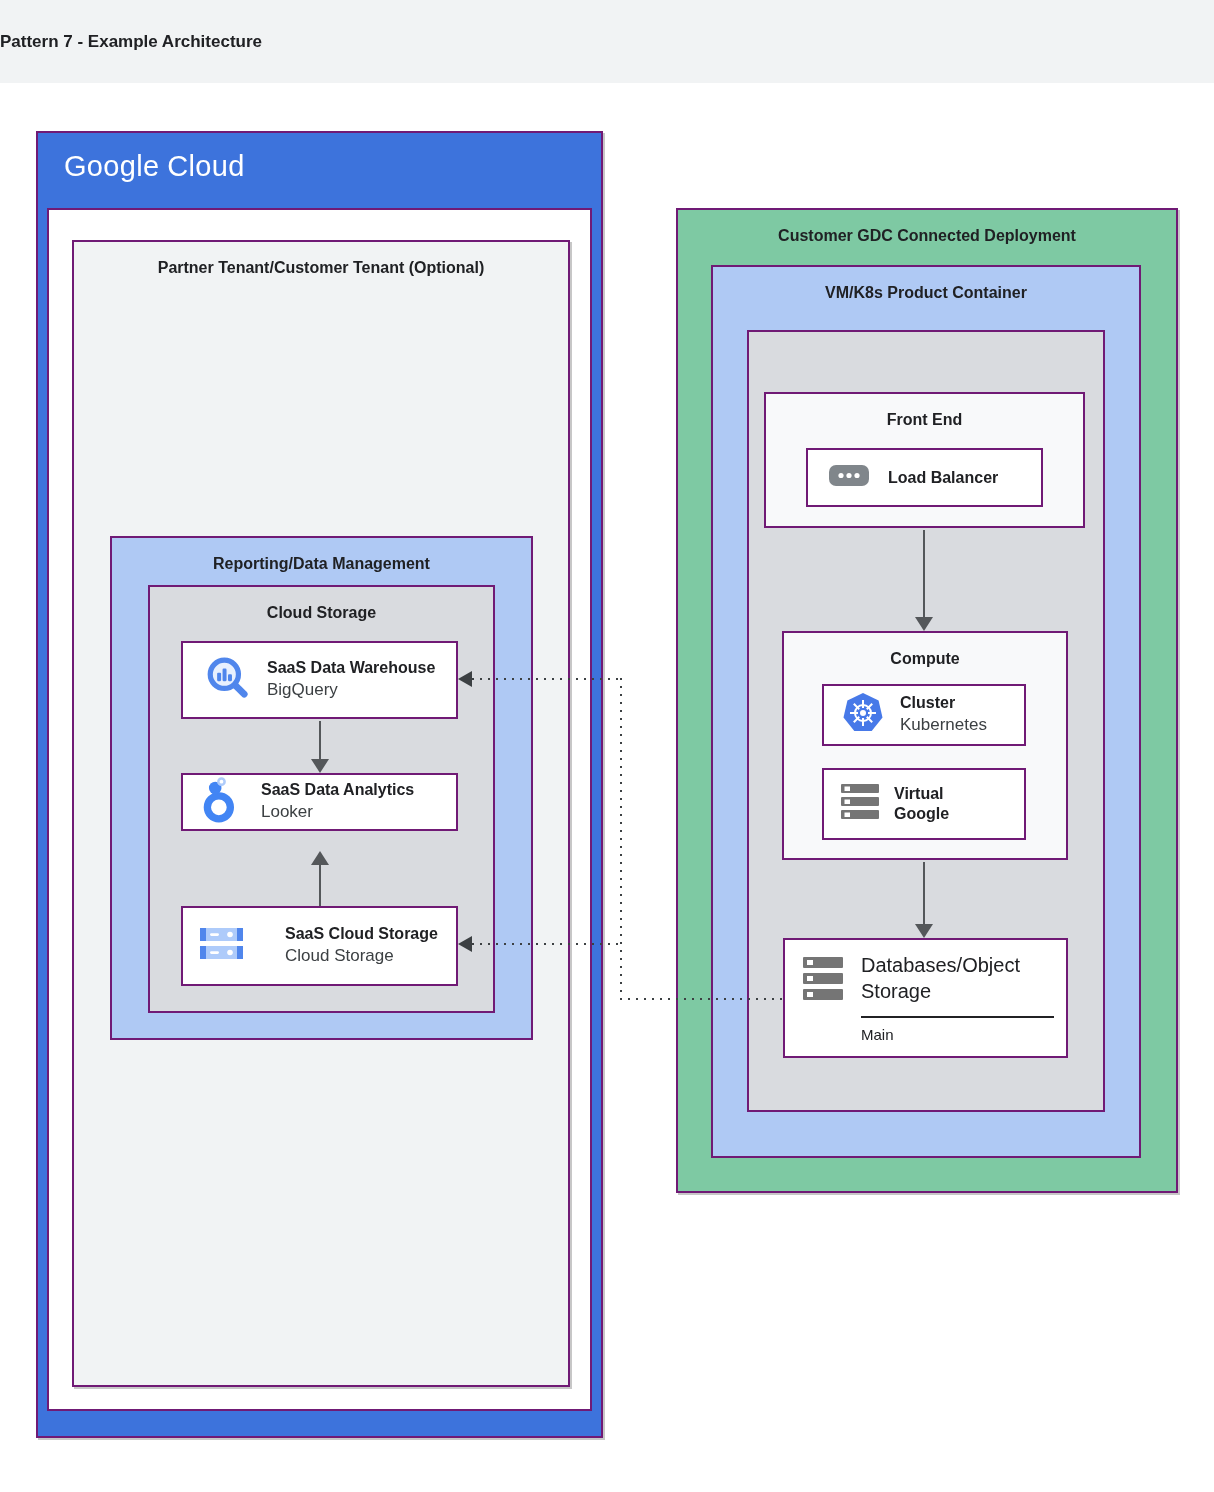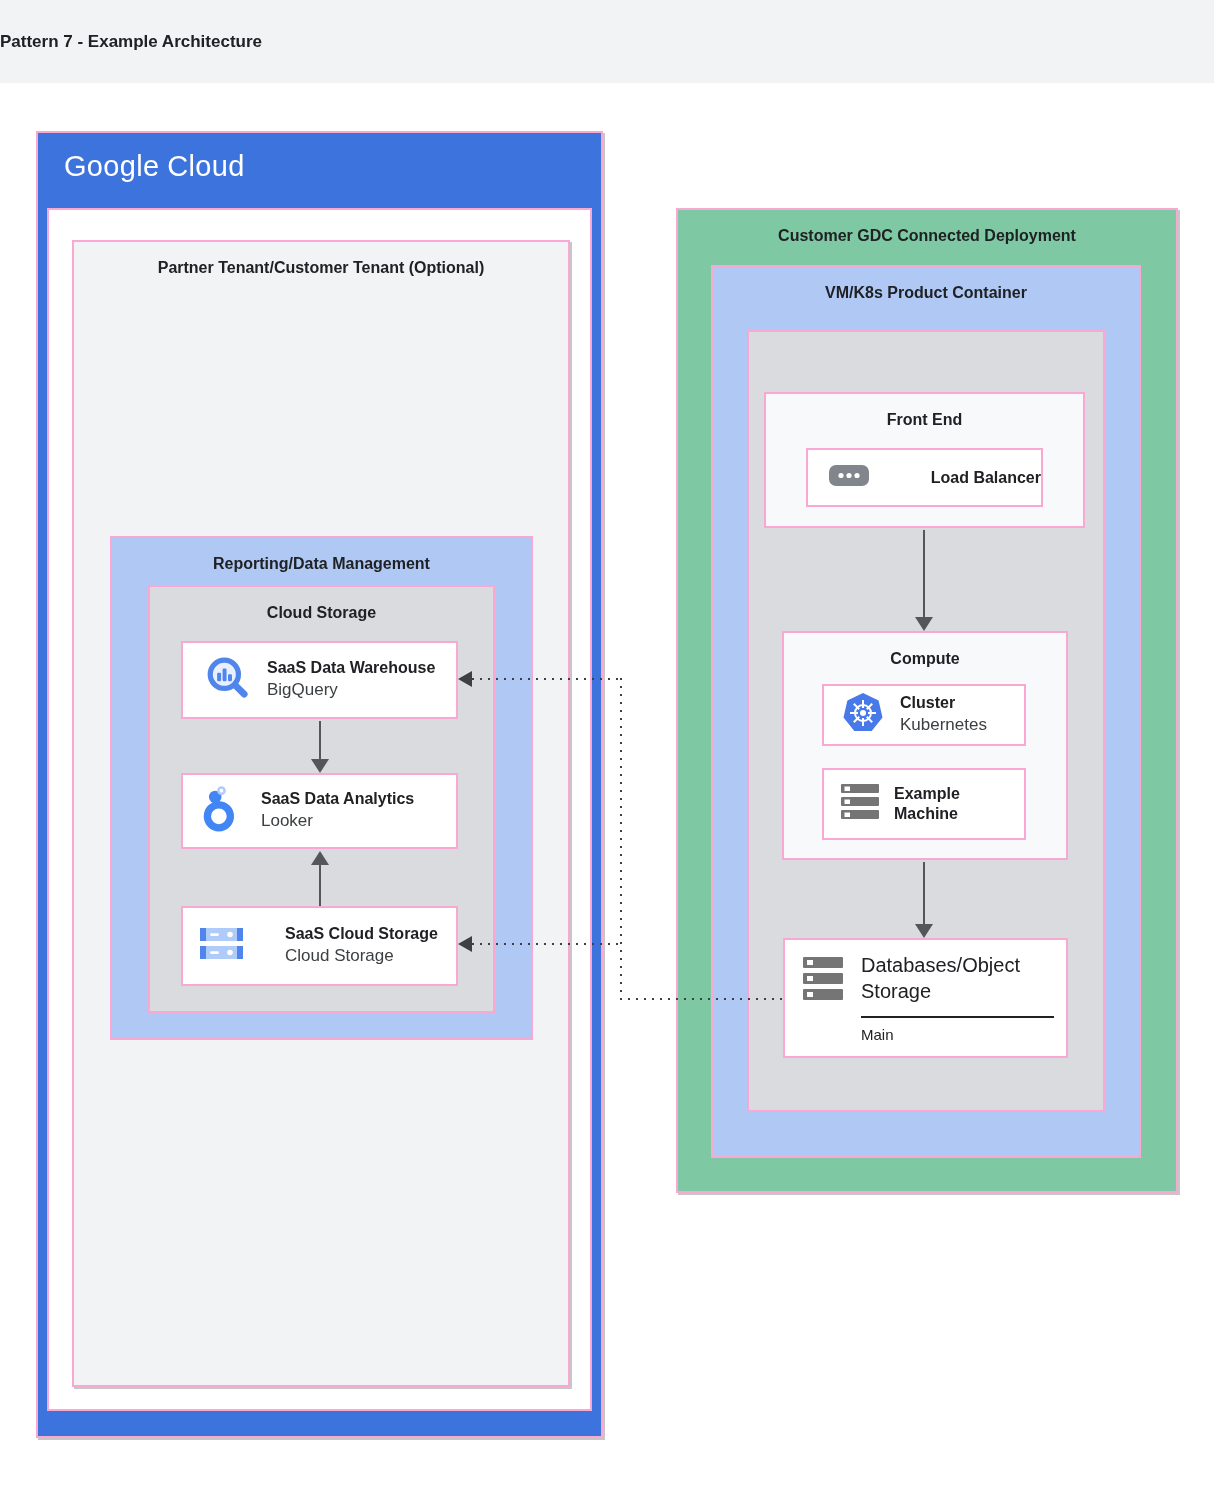--- a/index.html
+++ b/index.html
@@ -2,21 +2,21 @@
 <html><head>
 <meta charset="utf-8">
 <style>
   html,body { margin:0; padding:0; }
   body {
     width:1214px; height:1492px; background:#ffffff;
     font-family:"Liberation Sans", sans-serif; color:#202124;
     position:relative; overflow:hidden;
   }
   .abs { position:absolute; box-sizing:border-box; }
-  .box { position:absolute; box-sizing:border-box; border:2px solid #f9a8d4; }
+  .box { position:absolute; box-sizing:border-box; border:2px solid #701a75; }
   .shadow { box-shadow:2px 2px 0 rgba(0,0,0,0.22); }
   .zone-label { font-weight:bold; font-size:16px; text-align:center; padding-top:17px; color:#202124; }
   .card { background:#ffffff; display:flex; align-items:center; padding-left:16px; gap:16px; }
   .card .txt { display:flex; flex-direction:column; }
   .card .title { font-weight:bold; font-size:16px; line-height:1.25; color:#202124; }
   .card .subtitle { font-size:17px; line-height:1.3; color:#3c4043; margin-top:1px; }
   .hdr { background:#f1f3f4; display:flex; align-items:center; }
   .hdr-title { font-weight:bold; font-size:17px; color:#202124; }
   .logo { font-size:29px; color:#ffffff; letter-spacing:0.3px; }
   .logo .g { font-weight:500; }
@@ -72,21 +72,21 @@
                 <rect x="22" y="18.5" width="3.8" height="6.5" rx="1" fill="#5086EC"></rect>
                 <line x1="29.5" y1="29.5" x2="37.5" y2="37.5" stroke="#5086EC" stroke-width="6.5" stroke-linecap="round"></line>
               </svg>
             </span>
             <span class="txt">
               <span class="title">SaaS Data Warehouse</span>
               <span class="subtitle">BigQuery</span>
             </span>
           </div>
 
-          <div class="box card" style="left:31px;top:186px;width:277px;height:76px;">
+          <div class="box card" style="left:31px;top:186px;width:277px;height:58px;">
             <span>
               <svg width="46" height="46" viewBox="0 0 44 44">
                 <circle cx="19" cy="29" r="11" fill="none" stroke="#4285F4" stroke-width="7"></circle>
                 <circle cx="15.5" cy="10.5" r="6" fill="#4285F4"></circle>
                 <circle cx="21.5" cy="4.5" r="3" fill="none" stroke="#AECBFA" stroke-width="2.4"></circle>
               </svg>
             </span>
             <span class="txt">
               <span class="title">SaaS Data Analytics</span>
               <span class="subtitle">Looker</span>
@@ -127,21 +127,21 @@
 <div class="box shadow" style="left:676px;top:208px;width:502px;height:985px;background:#7EC9A3;">
   <div class="zone-label">Customer GDC Connected Deployment</div>
 
   <div class="box" style="left:33px;top:55px;width:430px;height:893px;background:#AFC9F4;">
     <div class="zone-label">VM/K8s Product Container</div>
 
     <div class="box" style="left:34px;top:63px;width:358px;height:782px;background:#D9DBDF;">
 
       <div class="box" style="left:15px;top:60px;width:321px;height:136px;background:#F8F9FA;">
         <div class="zone-label">Front End</div>
-        <div class="box card" style="left:40px;top:54px;width:237px;height:59px;gap:18px;padding-left:20px;justify-content:space-between;">
+        <div class="box card" style="left:40px;top:54px;width:237px;height:59px;gap:18px;padding-left:20px;">
           <span>
             <svg width="42" height="24" viewBox="0 0 42 24">
               <rect x="1" y="1" width="40" height="21" rx="7" fill="#80868B"></rect>
               <circle cx="13" cy="11.5" r="2.6" fill="#ffffff"></circle>
               <circle cx="21" cy="11.5" r="2.6" fill="#ffffff"></circle>
               <circle cx="29" cy="11.5" r="2.6" fill="#ffffff"></circle>
             </svg>
           </span>
           <span class="title">Load Balancer</span>
         </div>
@@ -182,21 +182,21 @@
                 <rect x="1" y="15" width="38" height="9" rx="1"></rect>
                 <rect x="1" y="28" width="38" height="9" rx="1"></rect>
               </g>
               <g fill="#ffffff">
                 <rect x="4.5" y="4.5" width="5.5" height="4.5"></rect>
                 <rect x="4.5" y="17.5" width="5.5" height="4.5"></rect>
                 <rect x="4.5" y="30.5" width="5.5" height="4.5"></rect>
               </g>
             </svg>
           </span>
-          <span class="title" style="max-width:86px;">Example Machine</span>
+          <span class="title" style="max-width:86px;">Virtual Google</span>
         </div>
       </div>
 
       <div class="box" style="left:34px;top:606px;width:285px;height:120px;background:#ffffff;">
         <div class="abs" style="left:17px;top:15px;">
           <svg width="42" height="48" viewBox="0 0 42 48">
             <g fill="#757575">
               <rect x="1" y="2" width="40" height="11" rx="1"></rect>
               <rect x="1" y="18" width="40" height="11" rx="1"></rect>
               <rect x="1" y="34" width="40" height="11" rx="1"></rect>

